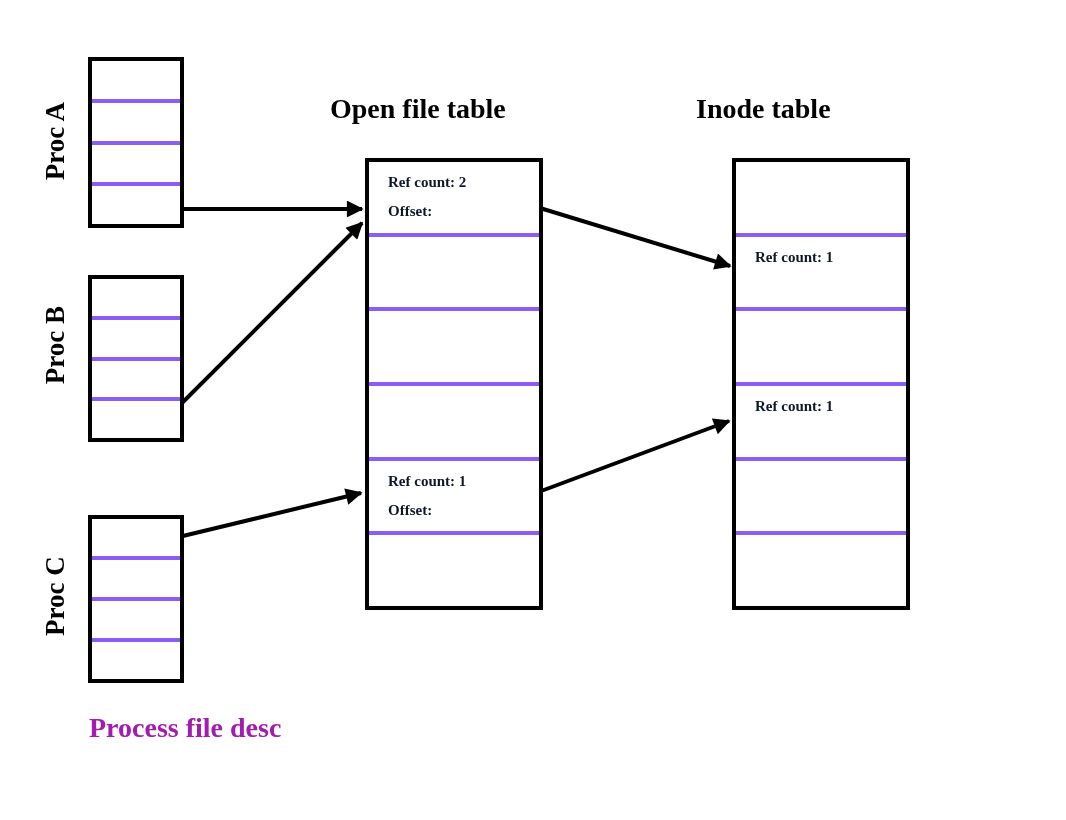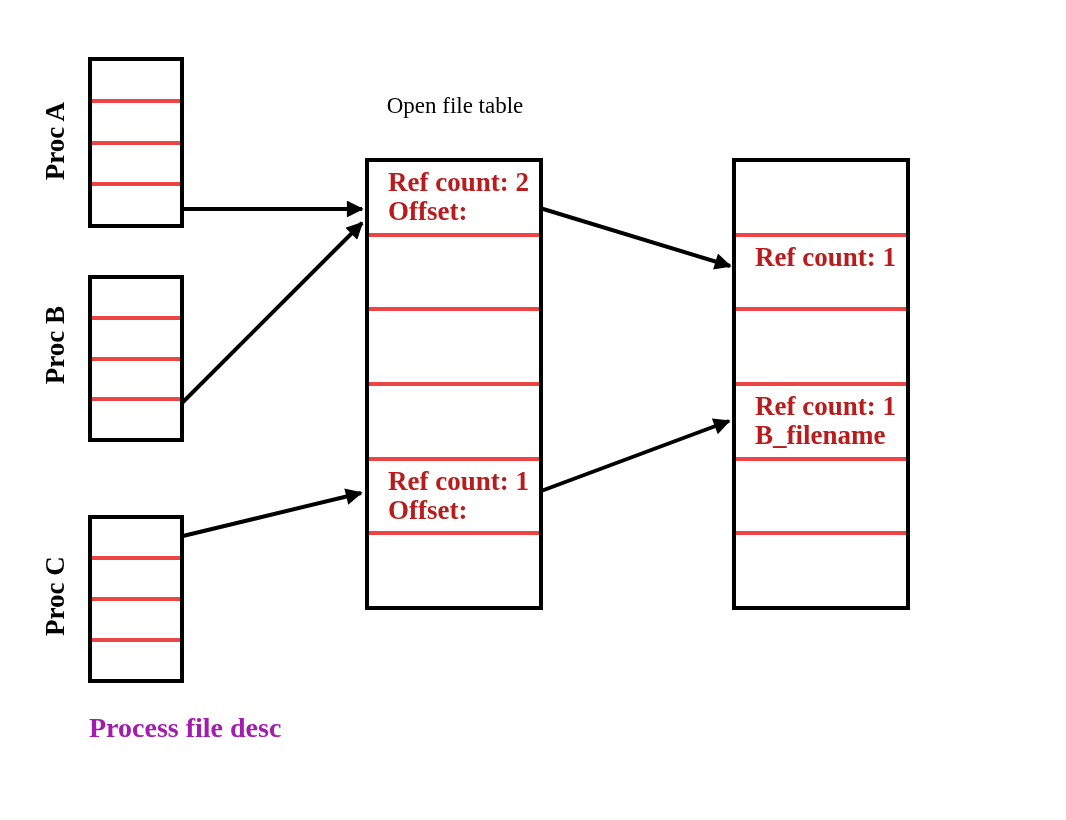--- a/index.html
+++ b/index.html
@@ -30,21 +30,21 @@
   .box-table {
     position: absolute;
     box-sizing: border-box;
     border: 4px solid #000000;
     background: #ffffff;
     display: flex;
     flex-direction: column;
   }
   .box-table .cell {
     flex: 1;
-    border-top: 4px solid #ef4444;
+    border-top: 4px solid #8b5cf6;
     box-sizing: border-box;
   }
   .box-table .cell:first-child {
     border-top: none;
   }
   .proc-table {
     left: 88px;
     width: 96px;
   }
   #proc-a-table { top: 57px;  height: 171px; }
@@ -52,34 +52,33 @@
   #proc-c-table { top: 515px; height: 168px; }
   #open-file-table, #inode-table {
     top: 158px;
     height: 452px;
     width: 178px;
   }
   #open-file-table { left: 365px; }
   #inode-table     { left: 732px; }
   .cell-text {
     padding: 6px 0 0 19px;
-    font-size: 27px;
+    font-size: 15px;
     font-weight: bold;
     line-height: 29px;
-    color: #b91c1c;
+    color: #0f172a;
     white-space: nowrap;
   }
   .cell-text div { height: 29px; }
   .table-title {
     position: absolute;
     top: 93px;
     width: 250px;
-    text-align: center;
-    font-size: 23px;
-    font-weight: normal;
+    font-size: 28px;
+    font-weight: bold;
     color: #000000;
     white-space: nowrap;
   }
   #open-file-table-title { left: 330px; }
   #inode-table-title     { left: 696px; }
   .proc-label {
     position: absolute;
     left: -4px;
     width: 122px;
     height: 34px;
@@ -138,20 +137,21 @@
     <div class="cell"></div>
   </div>
   <div class="box-table proc-table" id="proc-c-table">
     <div class="cell"></div>
     <div class="cell"></div>
     <div class="cell"></div>
     <div class="cell"></div>
   </div>
 
   <div class="table-title" id="open-file-table-title">Open file table</div>
+  <div class="table-title" id="inode-table-title">Inode table</div>
 
   <div class="box-table" id="open-file-table">
     <div class="cell">
       <div class="cell-text">
         <div>Ref count: 2</div>
         <div>Offset:</div>
       </div>
     </div>
     <div class="cell"></div>
     <div class="cell"></div>
@@ -169,21 +169,20 @@
     <div class="cell"></div>
     <div class="cell">
       <div class="cell-text">
         <div>Ref count: 1</div>
       </div>
     </div>
     <div class="cell"></div>
     <div class="cell">
       <div class="cell-text">
         <div>Ref count: 1</div>
-        <div>B_filename</div>
       </div>
     </div>
     <div class="cell"></div>
     <div class="cell"></div>
   </div>
 
   <div class="bottom-label">Process file desc</div>
 
 </div>
 

